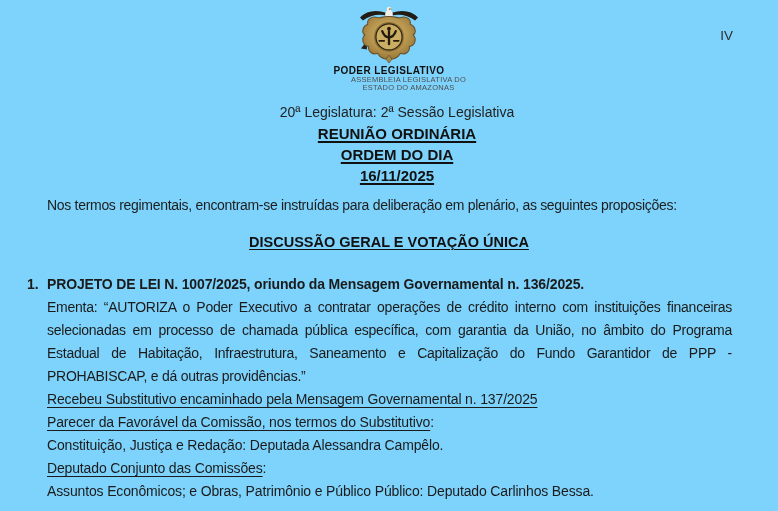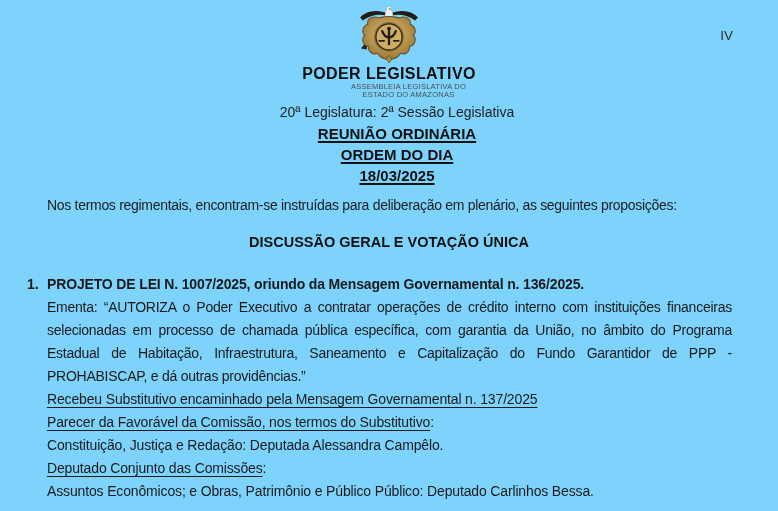--- a/index.html
+++ b/index.html
@@ -16,21 +16,21 @@
     position:absolute; top:28px; right:45px;
     font-size:13.5px; color:#2f2f2f;
   }
   .logo-block {
     position:absolute; top:5px; left:0; right:0;
     text-align:center;
   }
   .logo-block svg { display:block; margin:0 auto; }
   .org-name {
     margin-top:2px;
-    font-size:16px; font-weight:bold; letter-spacing:0.4px; color:#0f0f0f;
+    font-size:10px; font-weight:bold; letter-spacing:0.4px; color:#0f0f0f;
   }
   .org-sub {
     font-size:7.5px; line-height:8px; letter-spacing:0.25px; color:#4e4e4e;padding-left:39px;
   }
   .hgroup {
     position:absolute; top:102px; left:0; right:0;
     text-align:center; line-height:21px;padding-left:16px;
   }
   .h-legis { font-size:14px; color:#222; }
   .h-bold {
@@ -41,20 +41,21 @@
   }
   .intro {
     position:absolute; top:197px; left:47px; right:40px;
     font-size:14px; letter-spacing:-0.3px; color:#1d1d1d;
     white-space:nowrap; margin:0;
   }
   .section-title {
     position:absolute; top:234px; left:0; right:0;
     text-align:center;
     font-size:14.5px; font-weight:bold; color:#111;
+    text-decoration:underline;
     text-decoration-thickness:1.4px;
     text-underline-offset:2px;
   }
   .agenda-item {
     position:absolute; top:273px; left:47px; right:46px;
     font-size:14px; line-height:23px; letter-spacing:-0.15px; color:#1b1b1b;
   }
   .item-number {
     position:absolute; left:-20px; top:0;
     font-weight:bold;
@@ -111,21 +112,21 @@
     </svg>
     <div class="org-name">PODER LEGISLATIVO</div>
     <div class="org-sub">ASSEMBLEIA LEGISLATIVA DO</div>
     <div class="org-sub">ESTADO DO AMAZONAS</div>
   </div>
 
   <div class="hgroup">
     <div class="h-legis">20ª Legislatura: 2ª Sessão Legislativa</div>
     <div class="h-bold">REUNIÃO ORDINÁRIA</div>
     <div class="h-bold">ORDEM DO DIA</div>
-    <div class="h-bold">18/03/2025</div>
+    <div class="h-bold">16/11/2025</div>
   </div>
 
   <p class="intro">Nos termos regimentais, encontram-se instruídas para deliberação em plenário, as seguintes proposições:</p>
 
   <div class="section-title">DISCUSSÃO GERAL E VOTAÇÃO ÚNICA</div>
 
   <div class="agenda-item">
     <span class="item-number">1.</span>
     <div class="item-title">PROJETO DE LEI N. 1007/2025, oriundo da Mensagem Governamental n. 136/2025.</div>
     <p class="ementa">Ementa: “AUTORIZA o Poder Executivo a contratar operações de crédito interno com instituições financeiras selecionadas em processo de chamada pública específica, com garantia da União, no âmbito do Programa Estadual de Habitação, Infraestrutura, Saneamento e Capitalização do Fundo Garantidor de PPP - PROHABISCAP, e dá outras providências.”</p>

